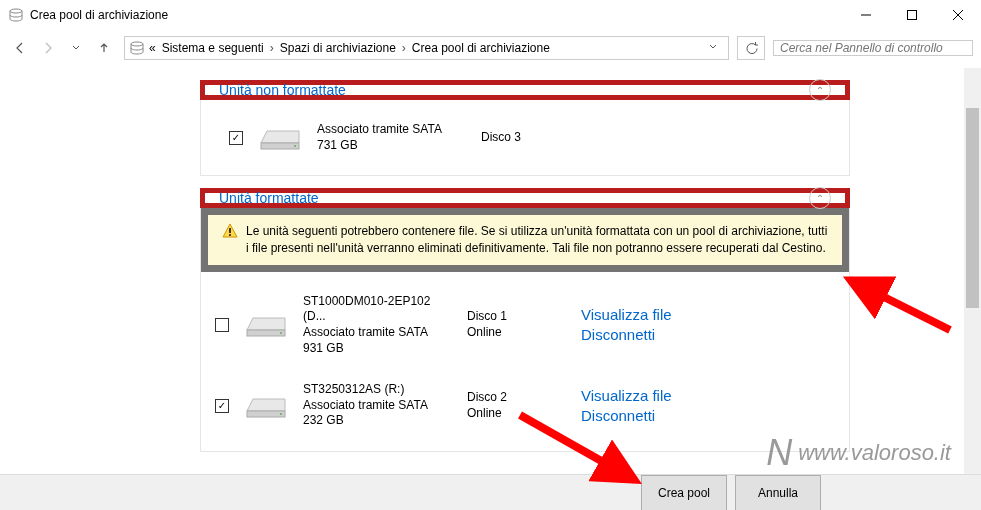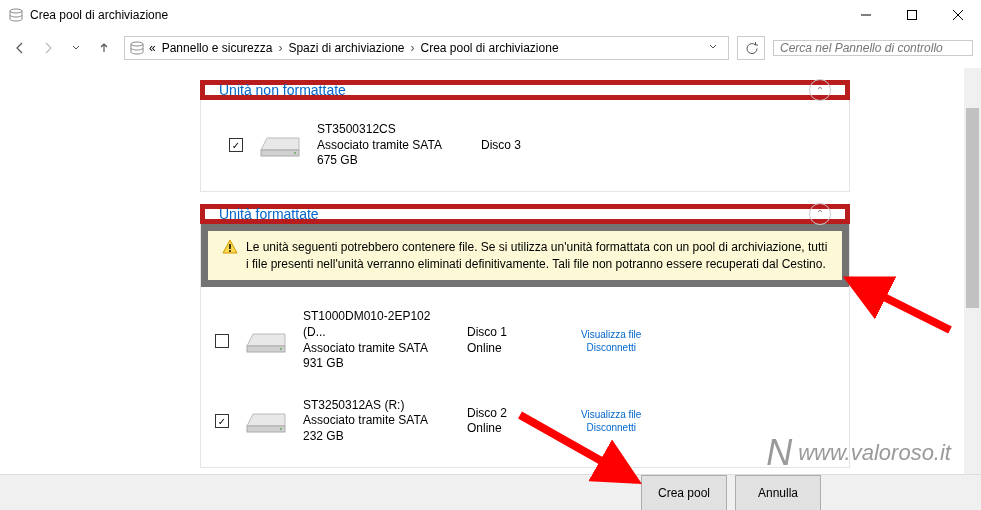--- a/index.html
+++ b/index.html
@@ -41,21 +41,21 @@
 
 .warning { background: #fdf9d6; border: 7px solid #737373; padding: 8px 14px; display: flex; gap: 8px; font-size: 12px; line-height: 1.4; margin: 0 0 18px 0; }
 .warning .wicon { flex-shrink: 0; width: 16px; height: 16px; }
 
 .drive-row { display: flex; align-items: center; gap: 14px; padding: 4px 14px; }
 .drive-row + .drive-row { margin-top: 18px; }
 .chk { width: 14px; height: 14px; border: 1px solid #333; display: flex; align-items: center; justify-content: center; font-size: 10px; flex-shrink: 0; }
 .drive-img { width: 46px; height: 30px; flex-shrink: 0; }
 .drive-info { width: 150px; font-size: 12px; line-height: 1.3; }
 .drive-status { width: 100px; font-size: 12px; line-height: 1.3; }
-.drive-links { font-size: 10px; line-height: 1.3; text-align: center; }
+.drive-links { font-size: 15px; line-height: 1.3; }
 .drive-links a { color: #0066cc; text-decoration: none; display: block; cursor: pointer; }
 
 
 .footer { position: absolute; bottom: 0; left: 0; right: 0; height: 36px; border-top: 1px solid #ddd; background: #f0f0f0; display: flex; align-items: center; justify-content: flex-end; padding-right: 160px; gap: 8px; }
 .btn { min-width: 86px; height: 36px; border: 1px solid #adadad; background: #e1e1e1; font-size: 12px; padding: 0 12px; cursor: pointer; }
 
 
 .watermark { position: absolute; right: 30px; bottom: 36px; font-family: cursive; color: #999; font-size: 22px; font-style: italic; pointer-events: none; display: flex; align-items: center; gap: 6px; }
 .watermark-n { font-size: 36px; }
 
@@ -113,21 +113,21 @@
         <path d="M8 12V4M5 7l3-3 3 3" fill="none" stroke="#555" stroke-width="1.2"></path>
       </svg>
     </div>
   <div class="addressbar">
     <svg class="drive-icon" viewBox="0 0 16 16">
         <ellipse cx="8" cy="4" rx="6" ry="2" fill="none" stroke="#888"></ellipse>
         <path d="M2 4v4c0 1.1 2.7 2 6 2s6-.9 6-2V4" fill="none" stroke="#888"></path>
         <path d="M2 8v4c0 1.1 2.7 2 6 2s6-.9 6-2V8" fill="none" stroke="#888"></path>
       </svg>
     <span class="crumb">«</span>
-    <span class="crumb">Pannello e sicurezza</span>
+    <span class="crumb">Sistema e seguenti</span>
     <span class="crumb-sep">›</span>
     <span class="crumb">Spazi di archiviazione</span>
     <span class="crumb-sep">›</span>
     <span class="crumb">Crea pool di archiviazione</span>
     <span class="addr-spacer"></span>
     <span class="addr-v"><svg width="10" height="10">
           <path d="M2 3l3 3 3-3" fill="none" stroke="#555"></path>
         </svg></span>
   </div>
   <div class="refresh">
@@ -149,23 +149,22 @@
     </div>
     <div class="section-body">
       <div class="drive-row">
         <div class="chk">✓</div>
         <svg class="drive-img" viewBox="0 0 46 30">
             <path d="M4 20 L10 8 L42 8 L42 20 Z" fill="#e8e8e8" stroke="#bbb"></path>
             <rect x="4" y="20" width="38" height="6" fill="#d0d0d0" stroke="#aaa"></rect>
             <circle cx="38" cy="23" r="1" fill="#6a6"></circle>
           </svg>
         <div class="drive-info">
-          <div>ST3500312CS</div>
           <div>Associato tramite SATA</div>
-          <div>675 GB</div>
+          <div>731 GB</div>
         </div>
         <div class="drive-status">
           <div>Disco 3</div>
         </div>
       </div>
     </div>
 
     <div class="section-hdr">
       <span class="title">Unità formattate</span>
       <span class="collapse">⌃</span>

